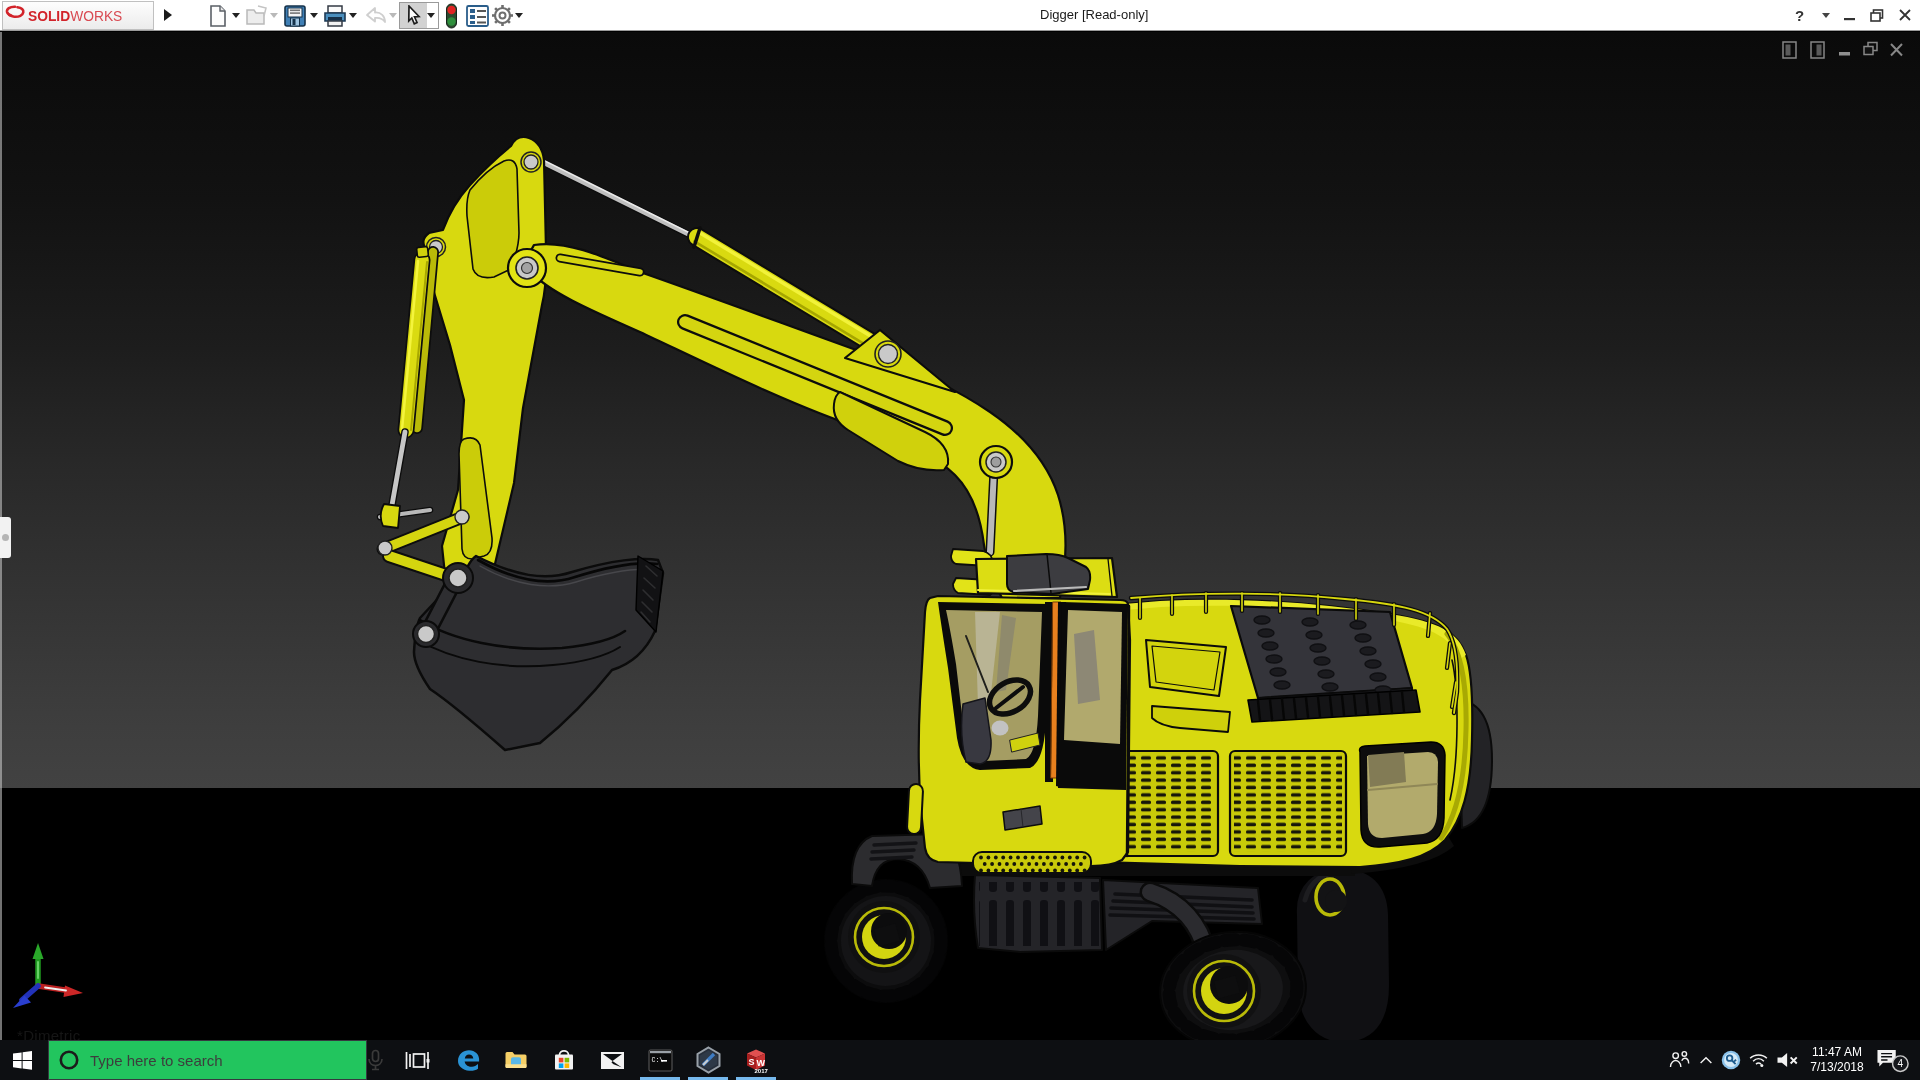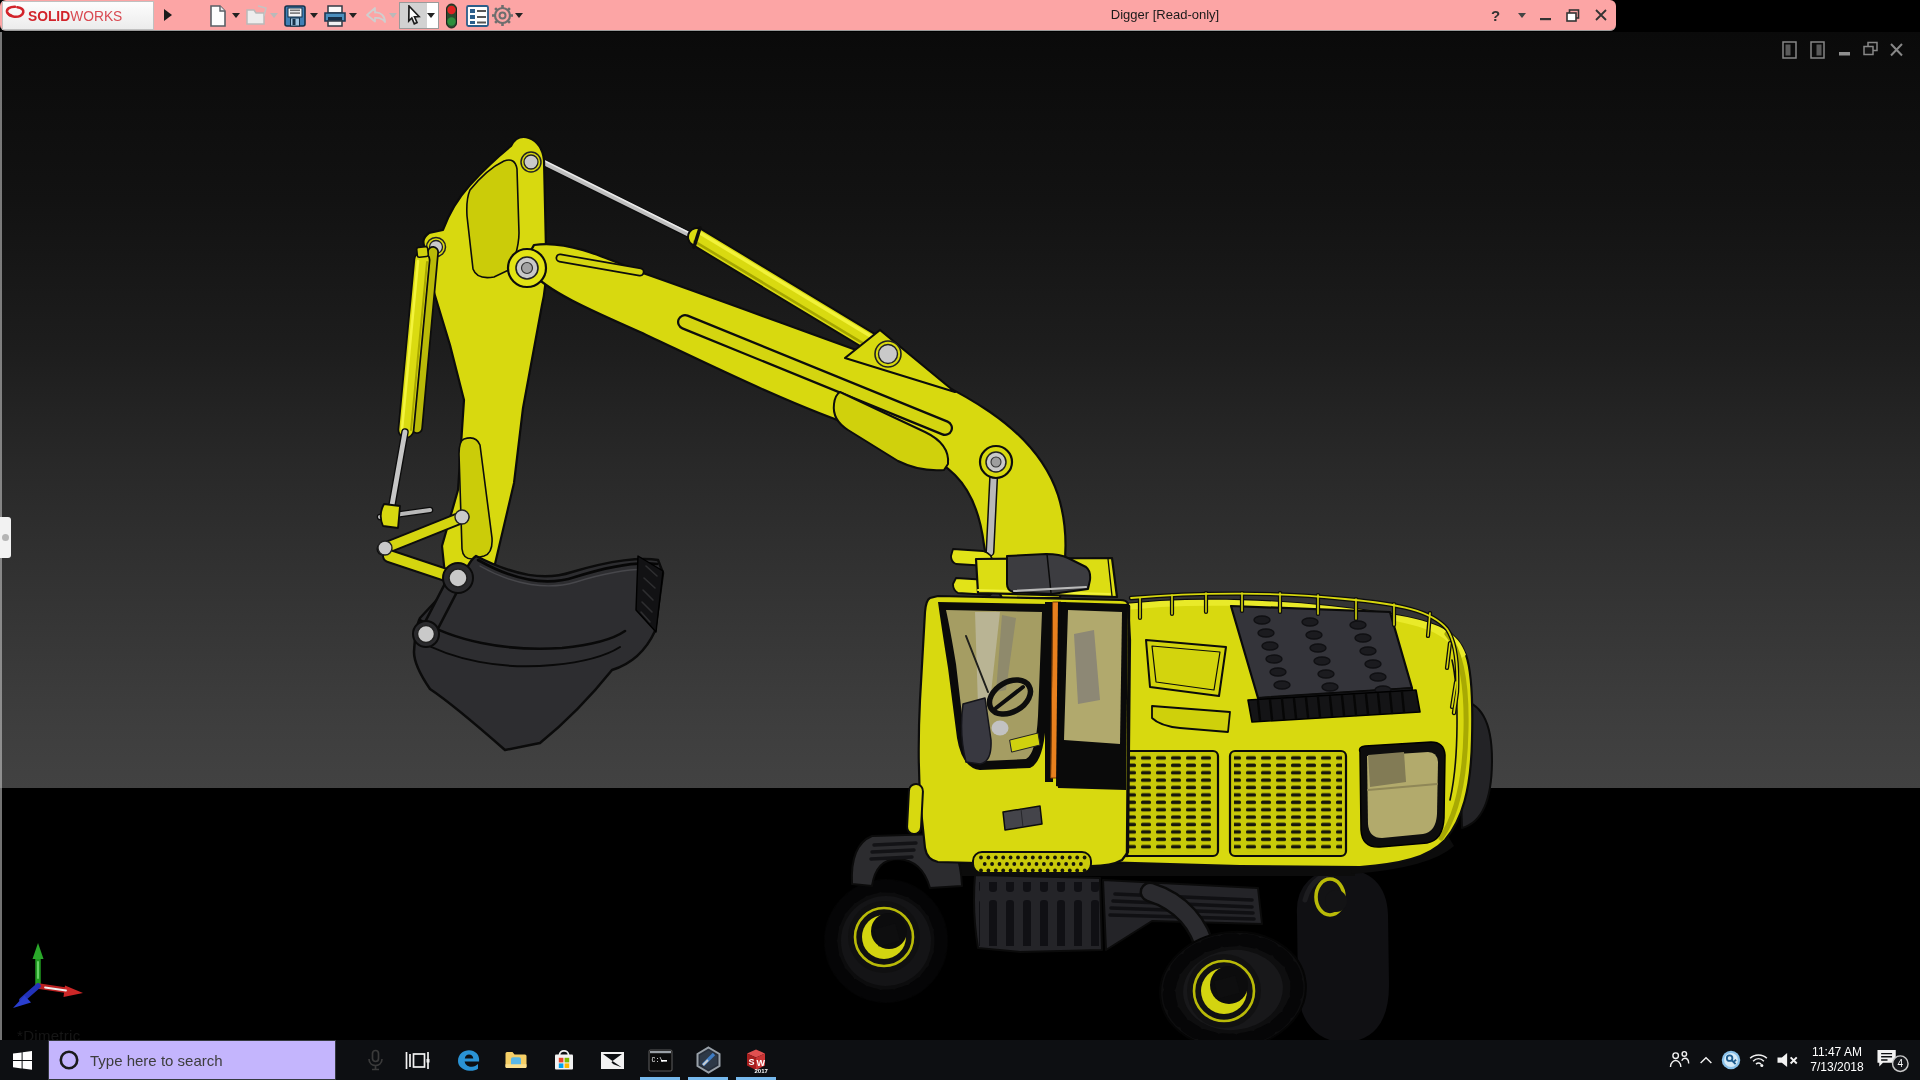--- a/index.html
+++ b/index.html
@@ -1,37 +1,37 @@
 <!DOCTYPE html>
 <html><head>
 <meta charset="utf-8">
 <style>
   * { margin:0; padding:0; box-sizing:border-box; }
   html,body { width:1920px; height:1080px; overflow:hidden; background:#000; font-family:"Liberation Sans",sans-serif; }
   #page { position:relative; width:1920px; height:1080px; }
   
-  #titlebar { position:absolute; top:0; left:0; width:1616px; height:31px; background:#fca5a5; border-bottom:1px solid #9a9a9a;border-radius:6px; }
+  #titlebar { position:absolute; top:0; left:0; width:1920px; height:31px; background:#ffffff; border-bottom:1px solid #9a9a9a; }
   #logo { position:absolute; left:2px; top:1px; width:152px; height:29px; background:linear-gradient(#fdfdfd,#ececec); border:1px solid #c0c0c0; display:flex; align-items:center; }
   #expander { position:absolute; left:157px; top:0; width:22px; height:30px; display:flex; align-items:center; justify-content:center; }
   .ticon { position:absolute; top:2px; height:27px; display:flex; align-items:center; justify-content:center; }
-  #wtitle { position:absolute; top:0; left:1040px; width:250px; height:30px; line-height:30px; text-align:center; font-size:13px; color:#1a1a1a; }
+  #wtitle { position:absolute; top:0; left:1040px; width:250px; height:30px; line-height:30px; font-size:13px; color:#1a1a1a; }
   #tb-right { position:absolute; right:8px; top:0; height:30px; display:flex; align-items:center; gap:14px; color:#333; }
   
   #viewport { position:absolute; top:32px; left:0; width:1920px; height:756px;
      background:linear-gradient(180deg,#0a0a0a 0%,#121212 22%,#1d1d1d 42%,#292929 58%,#333333 74%,#3d3d3d 90%,#424242 100%); }
   #lefttab { position:absolute; left:0; top:485px; width:11px; height:41px; background:#f2f2f2; border-radius:0 3px 3px 0; }
   #lefttab:after { content:""; position:absolute; left:2px; top:17px; width:7px; height:7px; border-radius:50%; background:#b5b5b5; }
   #leftline { position:absolute; left:0; top:0; width:2px; height:1008px; background:#cfcfcf; opacity:.55; }
   #dimetric { position:absolute; left:17px; top:995px; font-size:15px; color:#161616; letter-spacing:.3px; }
   #vwc { position:absolute; right:8px; top:8px; }
   #scene { position:absolute; left:0; top:0; width:1920px; height:1008px; }
   #triad { position:absolute; left:8px; top:906px; }
   
   #taskbar { position:absolute; top:1040px; left:0; width:1920px; height:40px; background:#0d0f12; }
-  #searchbox { position:absolute; left:48px; top:0; width:288px; height:40px; background:#c4b5fd; border:1px solid #35393f; display:flex; align-items:center; }
+  #searchbox { position:absolute; left:48px; top:0; width:319px; height:40px; background:#22c55e; border:1px solid #35393f; display:flex; align-items:center; }
   #searchbox span { color:#3d3d3d; font-size:15px; margin-left:10px; }
   .tbslot { position:absolute; top:0; width:48px; height:40px; display:flex; align-items:center; justify-content:center; }
   .uline { position:absolute; top:37px; height:3px; background:#76b9ed; }
   #tray { position:absolute; right:0; top:0; height:40px; display:flex; align-items:center; gap:3px; padding-right:6px; }
   #clock { color:#ffffff; font-size:12px; text-align:center; line-height:15px; width:64px; }
 </style>
 </head>
 <body>
 <div id="page">
 <div id="titlebar">

